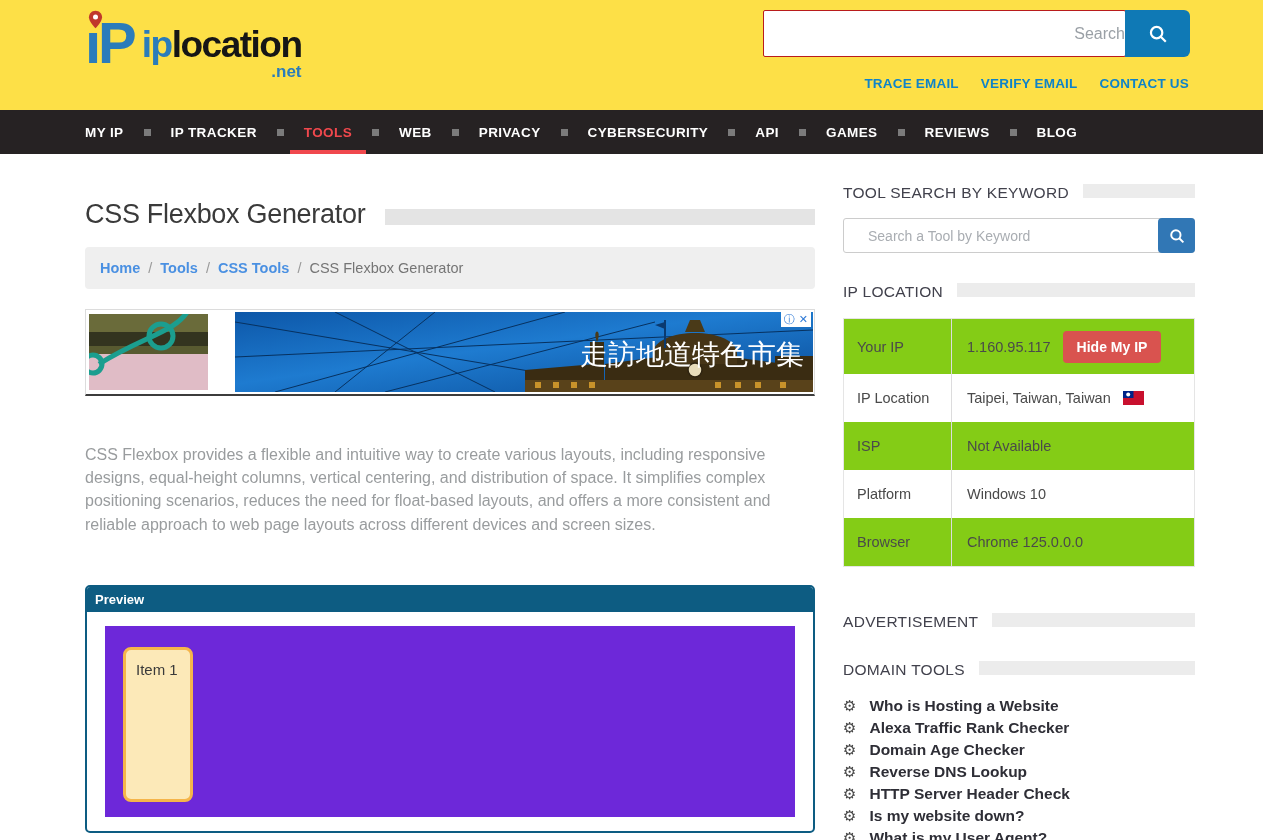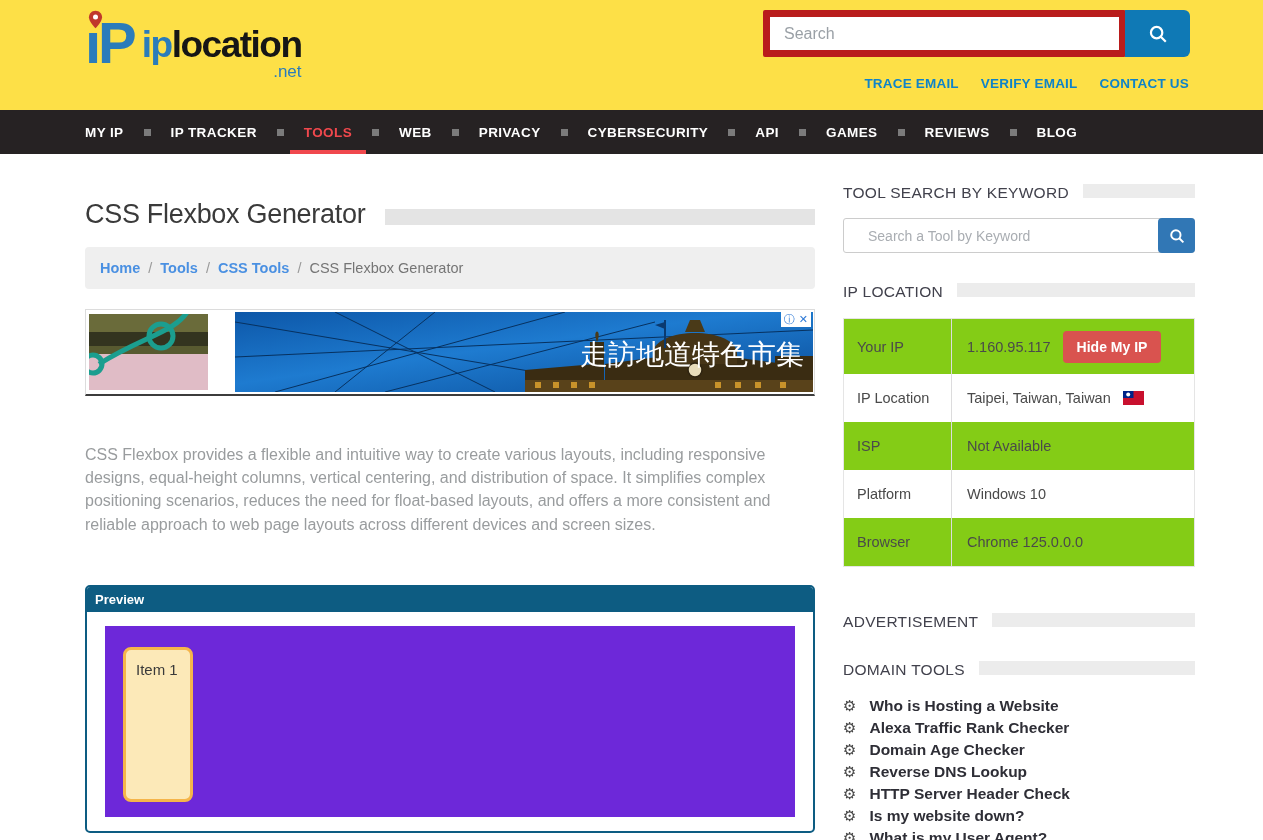--- a/index.html
+++ b/index.html
@@ -9,24 +9,24 @@
 
   
   .site-header { position:relative; height:110px; background:#fde047; }
   .logo { position:absolute; left:85px; top:4px; display:flex; align-items:flex-start; cursor:pointer; }
   .logo-mark { position:relative; font-size:58px; font-weight:bold; color:#2b7cba;
     letter-spacing:-3px; line-height:78px; }
   .logo-pin { position:absolute; left:3px; top:6px; }
   .logo-word { margin-left:8px; padding-top:22px; }
   .logo-word-main { font-size:37px; font-weight:bold; letter-spacing:-1.5px; color:#161616; line-height:38px; }
   .logo-word-main .lg-ip { color:#2b7cba; }
-  .logo-tld { text-align:right; font-size:17px; font-weight:normal; color:#2b7cba; line-height:16px; }
+  .logo-tld { text-align:right; font-size:17px; font-weight:bold; color:#2b7cba; line-height:16px; }
   .hsearch { position:absolute; left:763px; top:10px; width:427px; height:47px; }
-  .hsearch input { width:363px; height:47px; border:7px solid #b91c1c; border-radius:2px;
-    font-size:16px; padding-left:14px; color:#555; outline:none; font-family:"Liberation Sans",sans-serif; }
+  .hsearch input { width:363px; height:47px; border:1px solid #b91c1c; border-radius:2px;
+    font-size:16px; padding-left:14px; color:#555; outline:none; font-family:"Liberation Sans",sans-serif;text-align:right; }
   .hsearch input::placeholder { color:#9aa0a6; }
   .hsearch button { position:absolute; right:0; top:0; width:65px; height:47px; background:#0f79b5;
     border:none; border-radius:0 6px 6px 0; cursor:pointer; display:flex; align-items:center; justify-content:center; }
   .top-links { position:absolute; top:76px; right:74px; display:flex; gap:22px; }
   .top-links a { font-size:13.5px; font-weight:bold; color:#0e83c9; letter-spacing:0.2px; }
 
   
   .main-nav { height:44px; background:#262223; display:flex; align-items:stretch; padding-left:71px; }
   .nav-item { display:flex; align-items:center; padding:0 14px; color:#fff; font-size:13.5px;
     font-weight:bold; letter-spacing:0.4px; }

